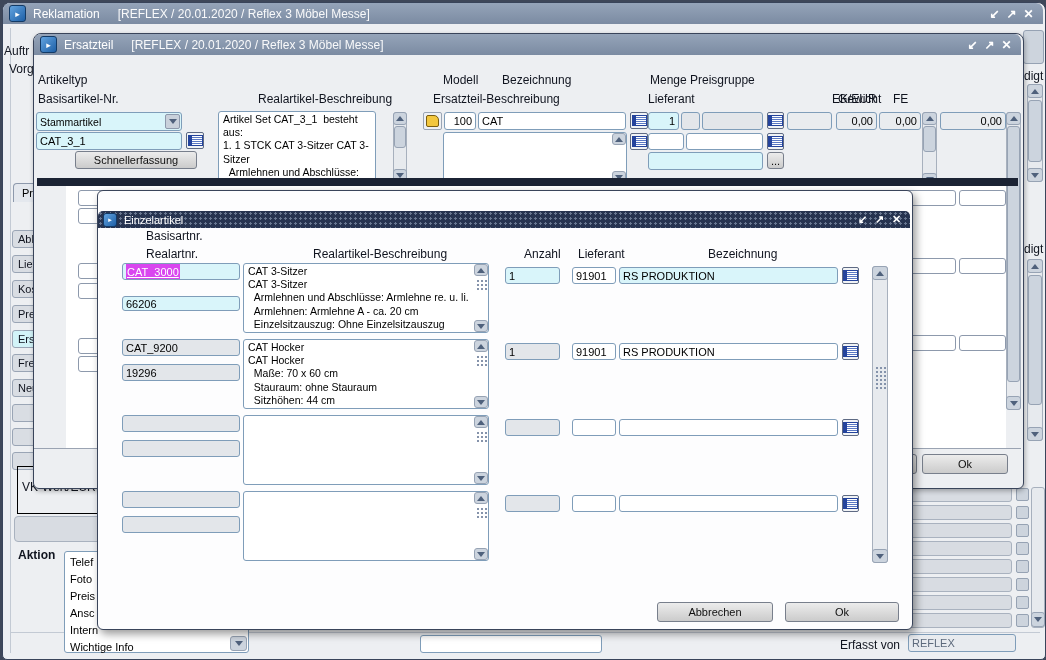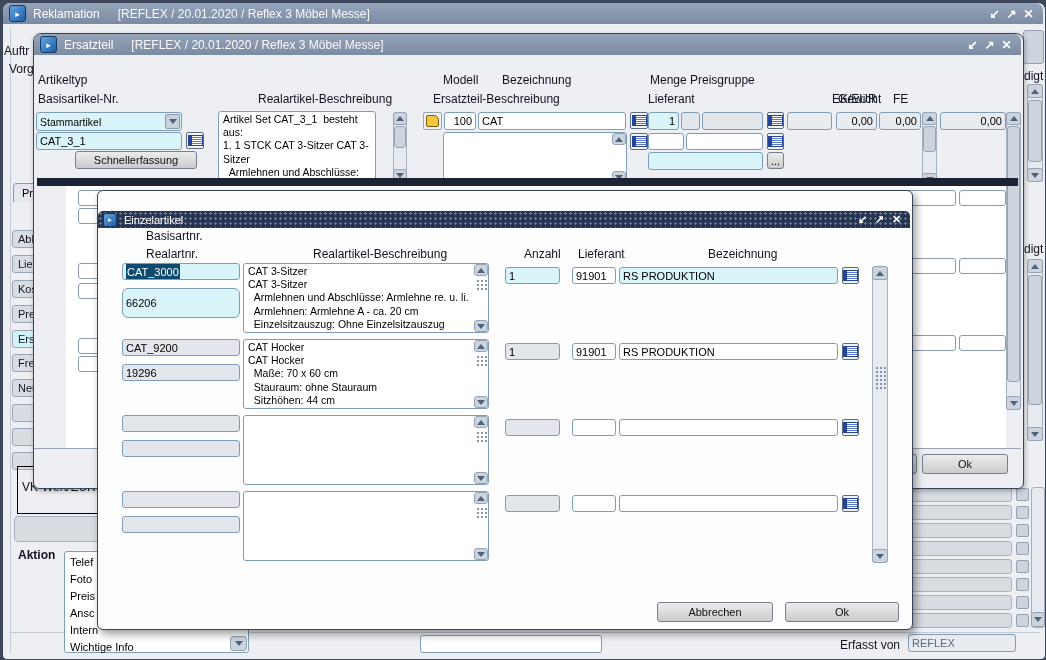--- a/index.html
+++ b/index.html
@@ -22,21 +22,21 @@
   .ctx{margin-left:18px;opacity:.95;}
   .sp{flex:1;}
   
   .fld{position:absolute;background:#fff;border:1px solid #7f9db9;border-radius:3px;
        font-size:11px;color:#000;display:flex;align-items:center;padding:0 3px;
        overflow:hidden;white-space:nowrap;box-sizing:border-box;}
   .cyan{background:#d9f5fa;}
   .grayf{background:#e3e6ea;}
   .ltf{background:#e9ecef;}
   .rt{justify-content:flex-end;}
-  .sel{background:#0c4a6e;color:#fff;padding:4px 1px;}
+  .sel{background:#d946ef;color:#fff;padding:4px 1px;text-decoration:underline;}
   .ta{position:absolute;background:#fff;border:1px solid #7f9db9;border-radius:3px;
       font-size:10.5px;line-height:13.2px;color:#000;padding:1px 4px;overflow:hidden;
       white-space:pre-wrap;box-sizing:border-box;}
   .lbl{position:absolute;font-size:12px;color:#10141f;white-space:nowrap;}
   .b{font-weight:bold;}
   
   .btn{position:absolute;background:linear-gradient(#ececec,#cbcbcb);border:1px solid #787f8c;
        border-radius:3px;font-size:11px;color:#101010;display:flex;align-items:center;
        justify-content:center;box-sizing:border-box;overflow:hidden;white-space:nowrap;}
   .navbtn{position:absolute;background:#d9dde3;border:1px solid #9aa5b5;border-radius:3px;
@@ -349,21 +349,21 @@
     <div class="lbl" style="left:146px;top:247px;">Realartnr.</div>
     <div class="lbl" style="left:313px;top:247px;">Realartikel-Beschreibung</div>
     <div class="lbl" style="left:524px;top:247px;">Anzahl</div>
     <div class="lbl" style="left:578px;top:247px;">Lieferant</div>
     <div class="lbl" style="left:708px;top:247px;">Bezeichnung</div>
 
     <div>
       <div class="fld cyan" style="left:122px;top:263px;width:118px;height:17px;">
           <span class="sel">CAT_3000</span>
         </div>
-      <div class="fld cyan" style="left:122px;top:288px;width:118px;height:30px;border-radius:6px;">
+      <div class="fld cyan" style="left:122px;top:296px;width:118px;height:15px;">
           <span>66206</span>
         </div>
       <div class="ta cyan" style="left:243px;top:263px;width:246px;height:70px;"><span>CAT 3-Sitzer
 CAT 3-Sitzer
   Armlehnen und Abschlüsse: Armlehne re. u. li.
   Armlehnen: Armlehne A - ca. 20 cm
   Einzelsitzauszug: Ohne Einzelsitzauszug</span></div>
       <div class="sbtn" style="left:474px;top:264px;width:14px;height:12px;">
           <i class="tu"></i>
         </div>

